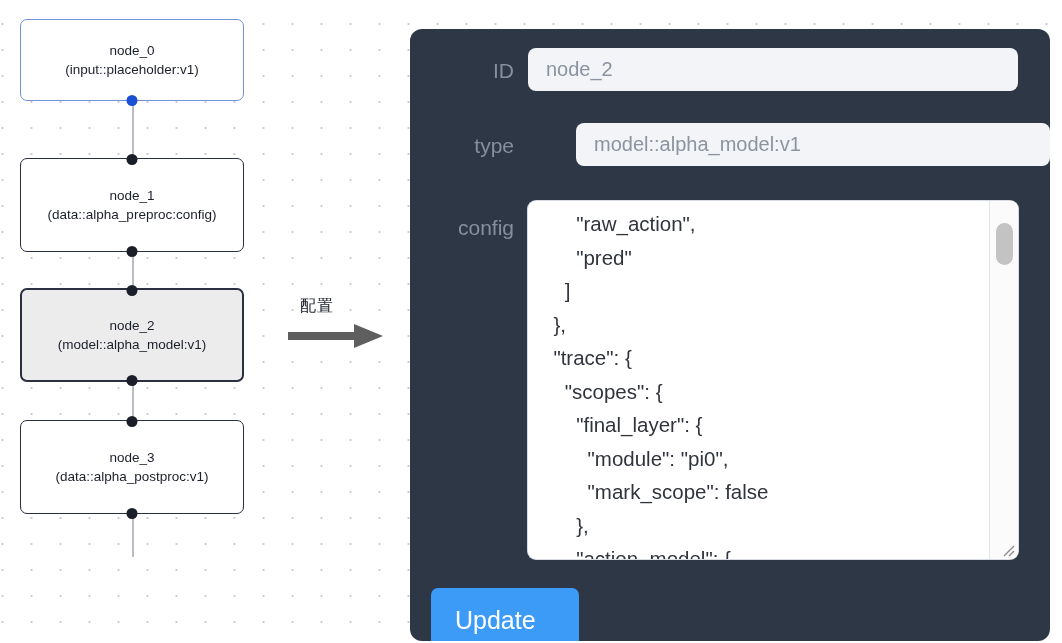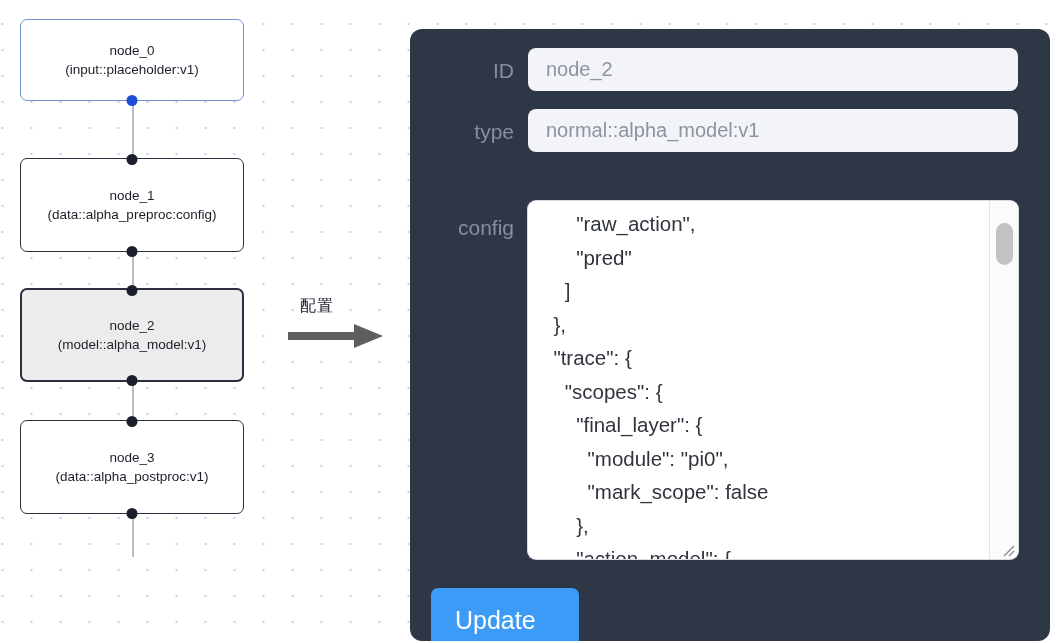--- a/index.html
+++ b/index.html
@@ -164,21 +164,21 @@
     font-family: "Liberation Sans", sans-serif;
     padding: 0 18px;
     box-sizing: border-box;
     line-height: 43px;
     white-space: nowrap;
     overflow: hidden;
   }
 
   #row-id   { top: 19px; }
   #row-id .field-label { padding-top: 12px; }
-  #row-type { top: 80px; }
+  #row-type { top: 94px; gap: 48px; }
   #row-type .field-label { padding-top: 12px; }
   #row-config { top: 172px; }
   #row-config .field-label { padding-top: 16px; }
 
   
   .ta-wrap {
     position: relative;
     width: 490px;
     height: 358px;
     background: #ffffff;
@@ -295,21 +295,21 @@
 
   <div id="panel">
 
     <div class="field-row" id="row-id">
       <div class="field-label">ID</div>
       <div class="text-input" placeholder="node_2">node_2</div>
     </div>
 
     <div class="field-row" id="row-type">
       <div class="field-label">type</div>
-      <div class="text-input" placeholder="model::alpha_model:v1">normal::alpha_model:v1</div>
+      <div class="text-input" placeholder="model::alpha_model:v1">model::alpha_model:v1</div>
     </div>
 
     <div class="field-row" id="row-config">
       <div class="field-label">config</div>
       <div class="ta-wrap">
         <div class="ta-text">      "raw_action",
       "pred"
     ]
   },
   "trace": {

